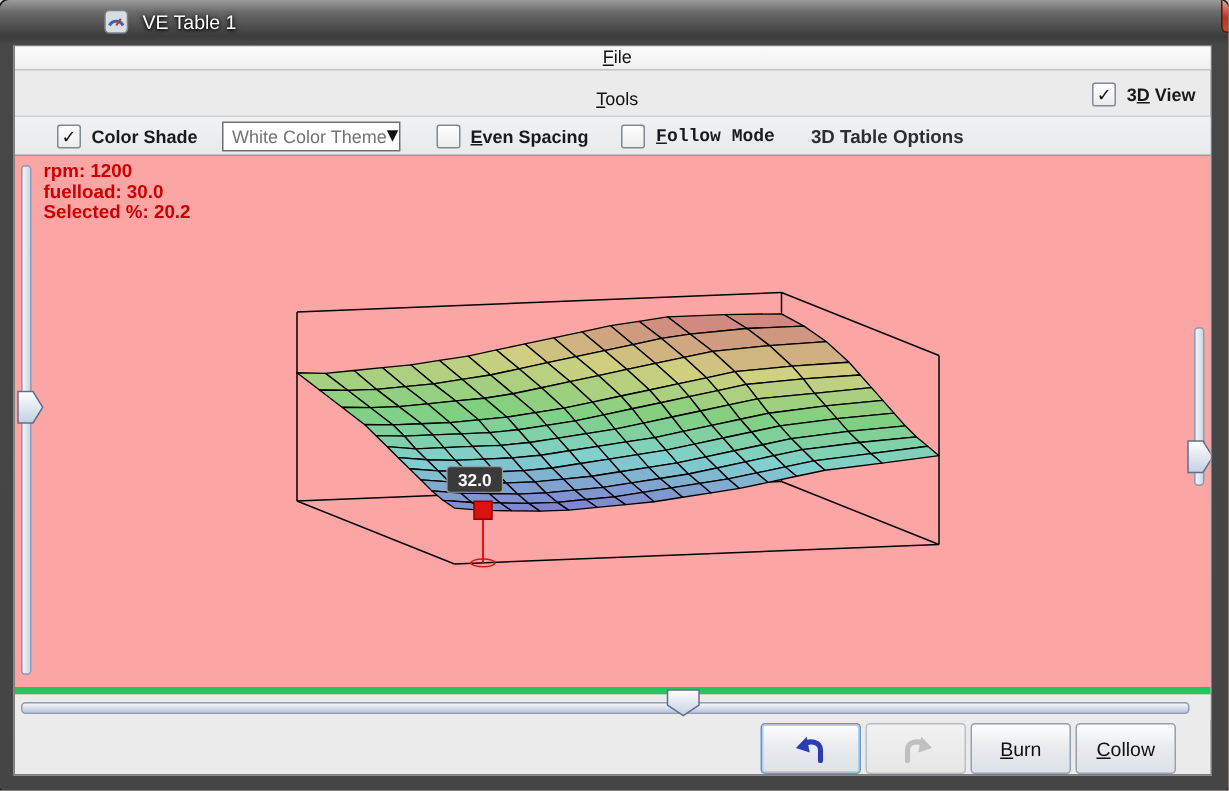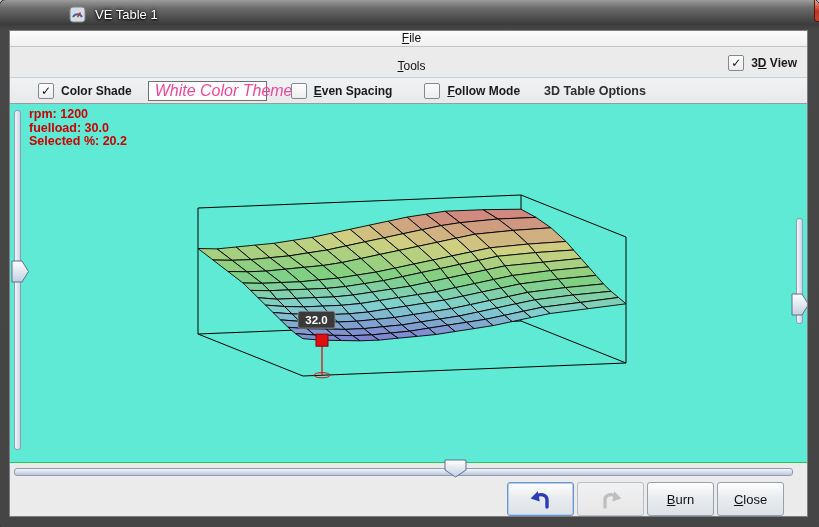--- a/index.html
+++ b/index.html
@@ -30,27 +30,27 @@
            display:flex;align-items:center;padding-left:28px;}
   .cb-group{display:flex;align-items:center;gap:7px;}
   .cb{width:14px;height:14px;background:linear-gradient(#ffffff,#ececec);border:1px solid #7f8a96;
       border-radius:2px;display:inline-flex;align-items:center;justify-content:center;
       font-family:"DejaVu Sans",sans-serif;font-size:12px;font-weight:bold;color:#111;line-height:12px;
       box-shadow:inset 0 1px 0 #fff;cursor:pointer;}
   .cb-label{font-size:12px;font-weight:bold;color:#1a1a1a;}
   #theme-dropdown{margin-left:16px;width:119px;height:20px;background:#fff;border:1px solid #6f6f6f;
                   display:flex;align-items:center;justify-content:space-between;padding:0 5px 0 6px;
                   box-sizing:border-box;cursor:pointer;}
-  #theme-dropdown .dd-text{font-size:16px;color:#ec4899;white-space:nowrap;font-style:italic;}
+  #theme-dropdown .dd-text{font-size:12px;color:#737373;white-space:nowrap;}
   #theme-dropdown .dd-arrow{font-family:"DejaVu Sans",sans-serif;font-size:10px;color:#111;}
-  #even-spacing-group{margin-left:24px;} #follow-mode-group{margin-left:32px;}
+  #even-spacing-group{margin-left:24px;} #follow-mode-group{margin-left:22px;font-family:Liberation Mono, monospace;}
   #table-options-btn{margin-left:24px;font-size:12.5px;font-weight:bold;color:#2e2e2e;cursor:pointer;}
   
-  #plot{position:absolute;left:0;top:73px;width:100%;height:359px;background:#5eead4;
-        border-bottom:1px solid #22c55e;box-sizing:border-box;overflow:hidden;}
+  #plot{position:absolute;left:0;top:73px;width:100%;height:359px;background:#fca5a5;
+        border-bottom:5px solid #22c55e;box-sizing:border-box;overflow:hidden;}
   #info-readout{position:absolute;left:19px;top:4px;color:#cc0000;font-weight:bold;font-size:12.5px;
                 line-height:13.5px;z-index:3;}
   #surface-svg{position:absolute;left:12px;top:0;z-index:1;}
   .vtrack{position:absolute;width:7px;background:linear-gradient(90deg,#f4f7fb,#ccd6e4);
           border:1px solid #8e9cb5;border-radius:3px;box-sizing:border-box;z-index:2;}
   #left-track{left:4px;top:6px;height:340px;}
   #right-track{left:786px;top:114px;height:106px;}
   .handle{position:absolute;z-index:4;cursor:pointer;}
   #left-handle{left:1px;top:156px;}
   #right-handle{left:781px;top:189px;}
@@ -342,18 +342,18 @@
           <g transform="scale(-1,1) translate(-24,0)">
             <path d="M18 19 V12 C18 6.5 10.5 5 6.8 8.6" fill="none" stroke="#bfbfbf" stroke-width="3.4" stroke-linecap="round"></path>
             <polygon points="8.8,3.2 1.6,10.6 10.8,13.6" fill="#bfbfbf"></polygon>
           </g>
         </svg>
       </div>
       <div class="btn">
         <span><span class="u">B</span><span>urn</span></span>
       </div>
       <div class="btn">
-        <span><span class="u">C</span><span>lose</span></span>
+        <span><span class="u">C</span><span>ollow</span></span>
       </div>
     </div>
 
   </div>
 </div>
 
 </body></html>

